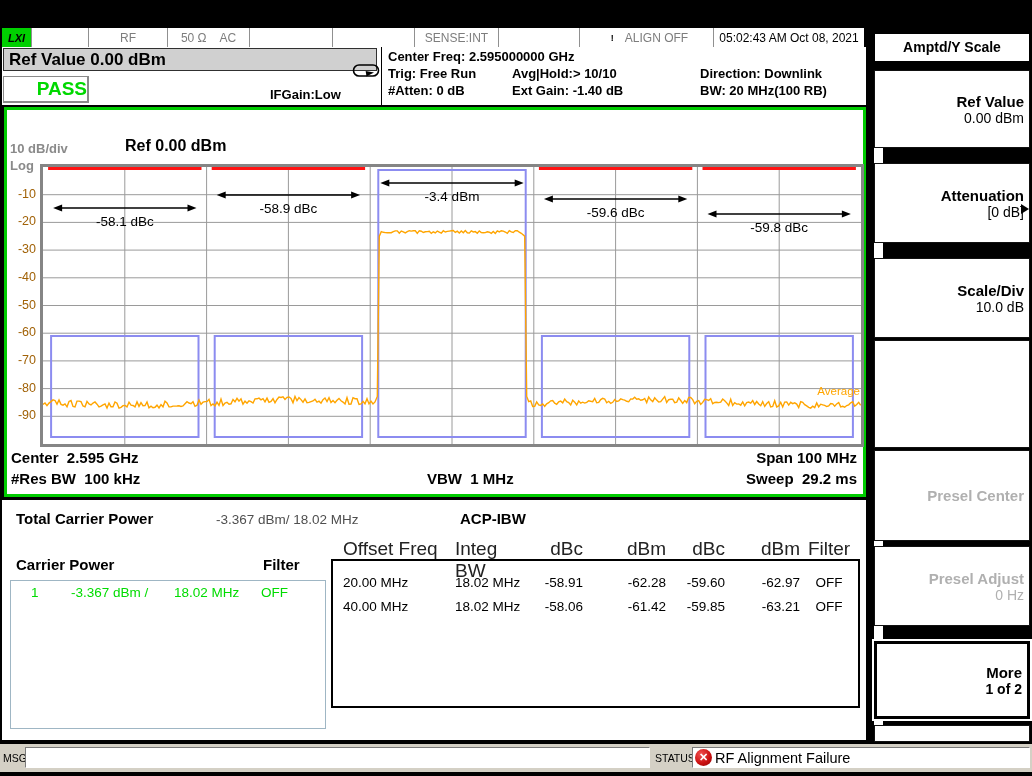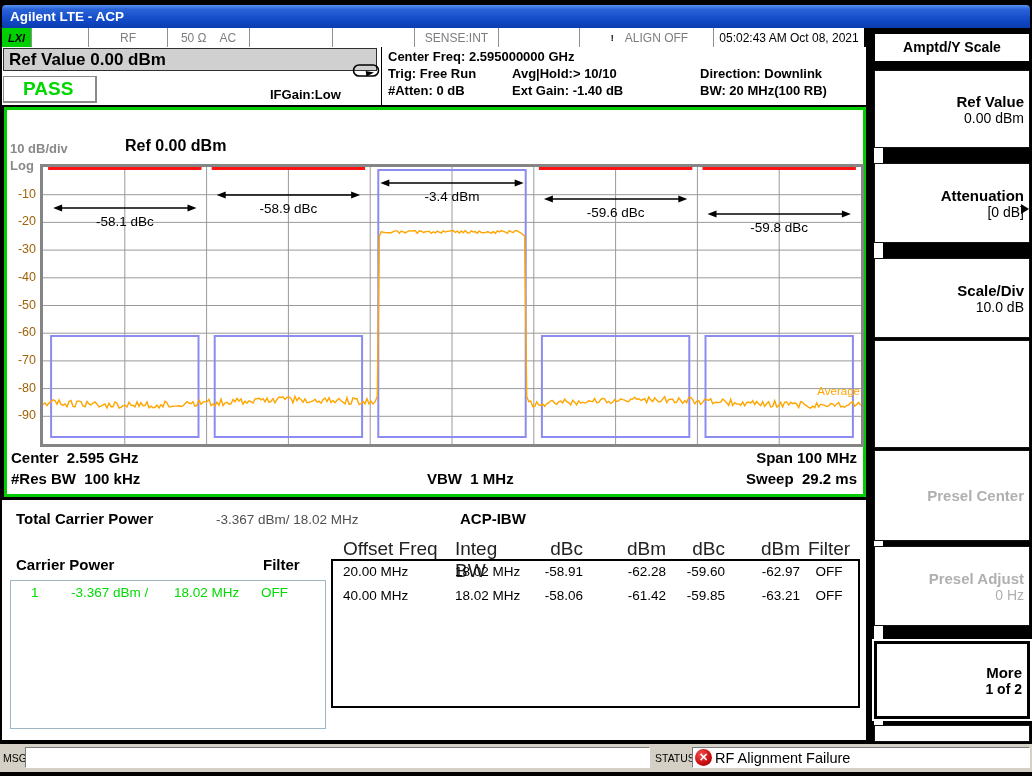--- a/index.html
+++ b/index.html
@@ -26,23 +26,23 @@
   .tc-7 { width:81px; } .tc-align { width:134px; gap:4px; } .tc-time { width:150px; color:#000; border-right:none; }
   .warn-wrap { position:relative; width:16px; height:14px; }
   .warn-tri { width:16px; height:14px; background:#f2c200;
     clip-path:polygon(50% 0,100% 100%,0 100%); }
   .warn-ex { position:absolute; left:6px; top:2px; font-size:9px; font-weight:bold; color:#000; }
 
   
   #hdr { left:2px; top:47px; width:864px; height:58px; background:#fff; color:#000; }
   #refbox { left:1px; top:1px; width:374px; height:23px; background:#d0d0d0;
     border:1px solid #303030; font-size:17px; font-weight:bold; line-height:21px; padding-left:5px; }
-  #passbox { left:1px; top:29px; width:94px; height:27px; background:#fff;
+  #passbox { left:1px; top:29px; width:86px; height:27px; background:#fff;
     border:1px solid #8a8a8a; border-right-width:2px; border-bottom-width:2px;
-    color:#00d800; font-size:19px; font-weight:bold; line-height:24px; padding-left:19px; }
+    color:#00d800; font-size:19px; font-weight:bold; line-height:24px; padding-left:11px;text-align:right; }
   #ifgain { left:268px; top:40px; font-size:13px; font-weight:bold; }
   #sweepicon { left:350px; top:16px; }
   #hdr-vline { left:379px; top:0; width:1px; height:58px; background:#000; }
   .hinfo { font-size:13px; font-weight:bold; white-space:pre; }
   .hx1 { left:386px; } .hx2 { left:510px; } .hx3 { left:698px; }
   .hy1 { top:2px; } .hy2 { top:19px; } .hy3 { top:36px; }
 
   
   #chart { left:4px; top:107px; width:862px; height:390px; background:#fff;
     border:3px solid #00cc00; }
@@ -72,21 +72,21 @@
   .crow { position:absolute; top:4px; color:#00dc00; font-size:13.5px; white-space:nowrap; }
   .cr-i { left:20px; } .cr-p { left:60px; } .cr-b { left:163px; } .cr-f { left:250px; }
   #offset-area { left:329px; top:38px; width:529px; }
   #grp-row { position:relative; height:22px; }
   #grp-lower { position:absolute; left:202px; width:133px; text-align:center;
     font-size:15px; font-weight:bold; }
   #grp-upper { position:absolute; left:335px; width:134px; text-align:center;
     font-size:15px; font-weight:bold; }
   .hdr-row { display:flex; height:21px; font-size:19px; color:#222; margin-left:2px; }
   #obox { border:2px solid #000; height:149px; }
-  .orow { display:flex; height:24px; padding-top:3px; font-size:13.5px; color:#000; }
+  .orow { display:flex; height:24px; padding-top:14px; font-size:13.5px; color:#000; }
   .oc1 { width:112px; padding-left:10px; } .oc2 { width:88px; padding-left:10px; }
   .oc3 { width:50px; text-align:right; } .oc4 { width:83px; text-align:right; }
   .oc5 { width:59px; text-align:right; } .oc6 { width:75px; text-align:right; }
   .oc7 { width:58px; text-align:center; }
 
   
   #sidebar { left:866px; top:28px; width:166px; height:716px; background:#000; }
   #menu-title { left:8px; top:5px; width:156px; height:29px; background:#fff;
     border:1px solid #000; text-align:center; font-size:14px; font-weight:bold;
     line-height:27px; color:#000; }
@@ -120,23 +120,20 @@
   #err-icon { width:17px; height:17px; border-radius:50%; margin-left:2px; flex:0 0 17px;
     background:radial-gradient(circle at 35% 30%, #f05050 0%, #cc1111 55%, #8f0000 100%);
     color:#fff; font-size:11px; font-weight:bold; text-align:center; line-height:17px; }
   #status-text { font-size:14.5px; color:#000; margin-left:3px; }
 </style>
 </head>
 <body>
 
 <div id="screen">
 
-  <div id="titlebar" class="abs">
-    <span>Agilent LTE - ACP</span>
-  </div>
 
   <div id="topstrip" class="abs">
     <div class="tcell tc-lxi">LXI</div>
     <div class="tcell tc-1"></div>
     <div class="tcell tc-rf">RF</div>
     <div class="tcell tc-z">
       <span>50 Ω</span>
       <span>AC</span>
     </div>
     <div class="tcell tc-4"></div>

